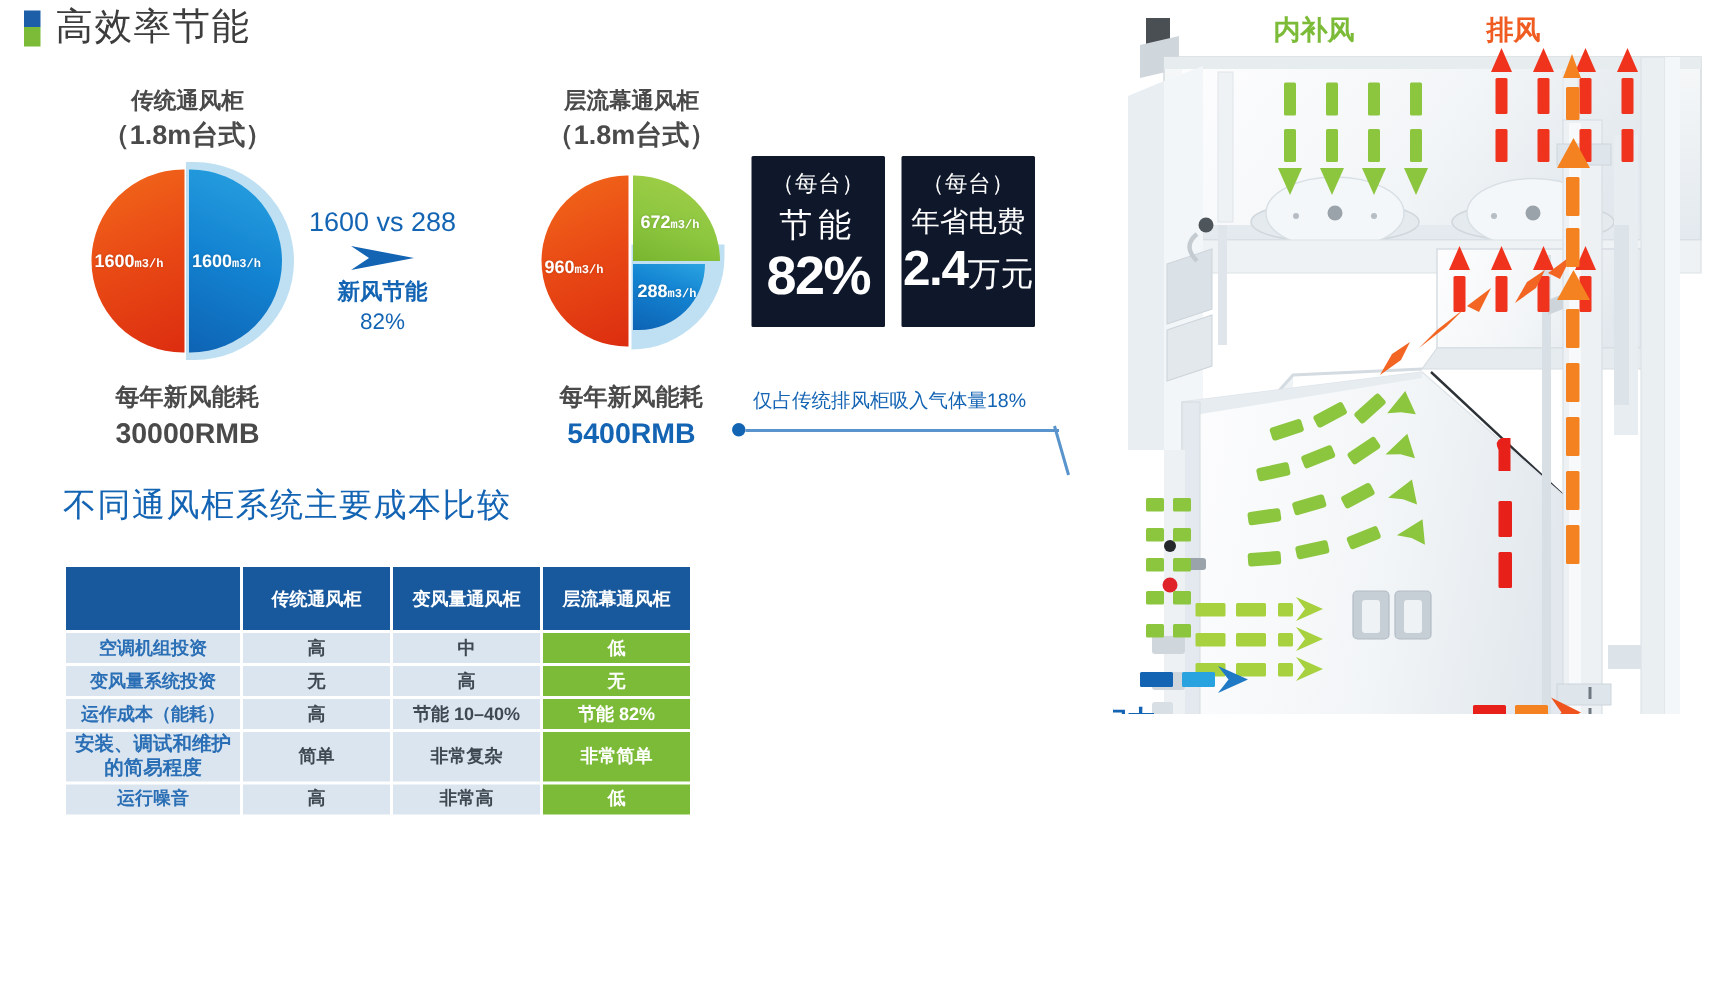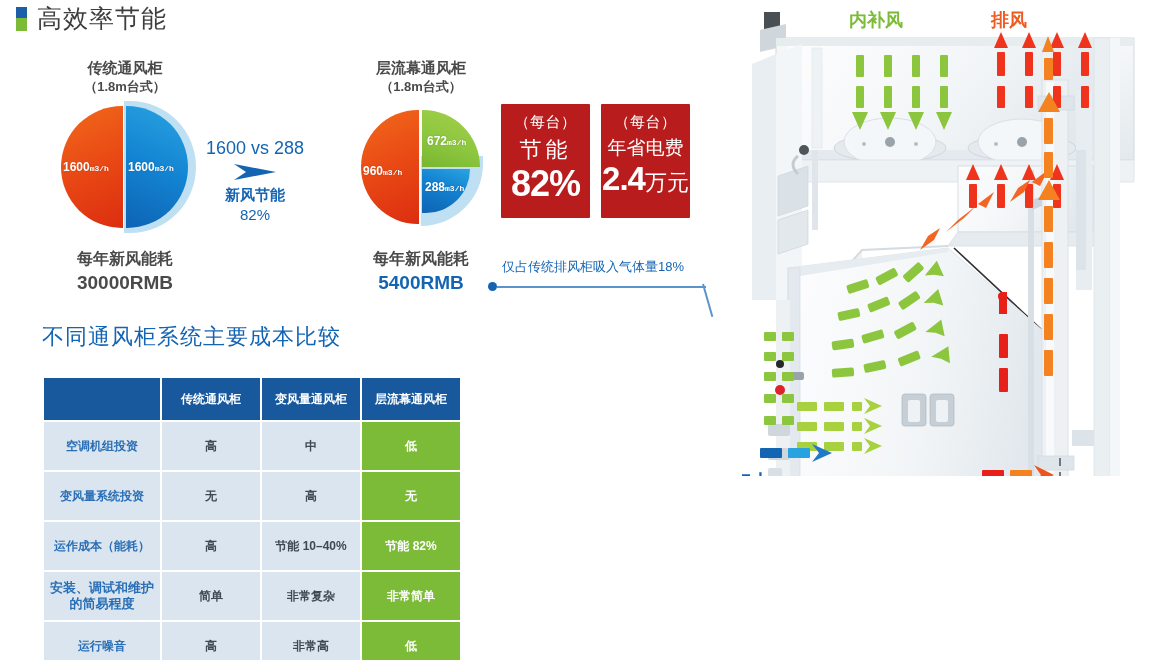--- a/index.html
+++ b/index.html
@@ -48,21 +48,21 @@
   }
 
   .pie-block { position: absolute; text-align: center; }
   .pie-caption-top {
     font-size: 15px;
     color: #4a4a4a;
     line-height: 1.35;
     font-weight: bold;
   }
   .pie-caption-top .sub {
-    font-size: 13px;
+    font-size: 18px;
     font-weight: bold;
     display: block;
   }
   .pie-caption-bottom {
     font-size: 16px;
     color: #4a4a4a;
     line-height: 1.4;
     font-weight: bold;
     margin-top: 6px;
   }
@@ -95,21 +95,21 @@
     text-align: center;
     color: #1464b4;
   }
   #mid-compare .big { font-size: 18px; font-weight: normal; letter-spacing: 0px; }
   #mid-compare .sub { font-size: 15px; line-height: 1.35; font-weight: bold; }
   #mid-compare .sub .pct { display: block; font-weight: normal; }
 
   
   .badge {
     position: absolute;
-    background: #b91c1c;
+    background: #0f172a;
     color: #ffffff;
     text-align: center;
     border-radius: 1px;
   }
   .badge .b-top { font-size: 15px; margin-top: 9px; letter-spacing: .5px; }
   .badge .b-mid { font-size: 22px; letter-spacing: 4px; margin-top: 3px; }
   .badge .b-big {
     font-size: 36px;
     font-weight: bold;
     line-height: 1;
@@ -138,21 +138,21 @@
     width: 416px;
     border-collapse: separate;
     border-spacing: 2px;
     table-layout: fixed;
   }
   #cost-table th, #cost-table td {
     font-size: 12px;
     text-align: center;
     vertical-align: middle;
     padding: 0;
-    height: 48px;
+    height: 20px;
     font-weight: normal;
   }
   #cost-table thead th {
     background: #18599e;
     color: #ffffff;
     font-weight: bold;
     height: 42px;
     font-size: 12px;
   }
   #cost-table thead th.corner { background: #18599e; }

